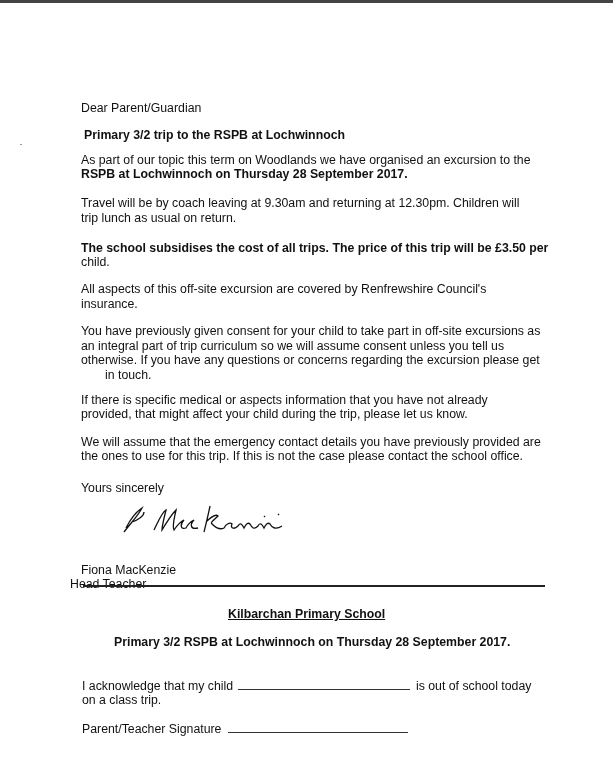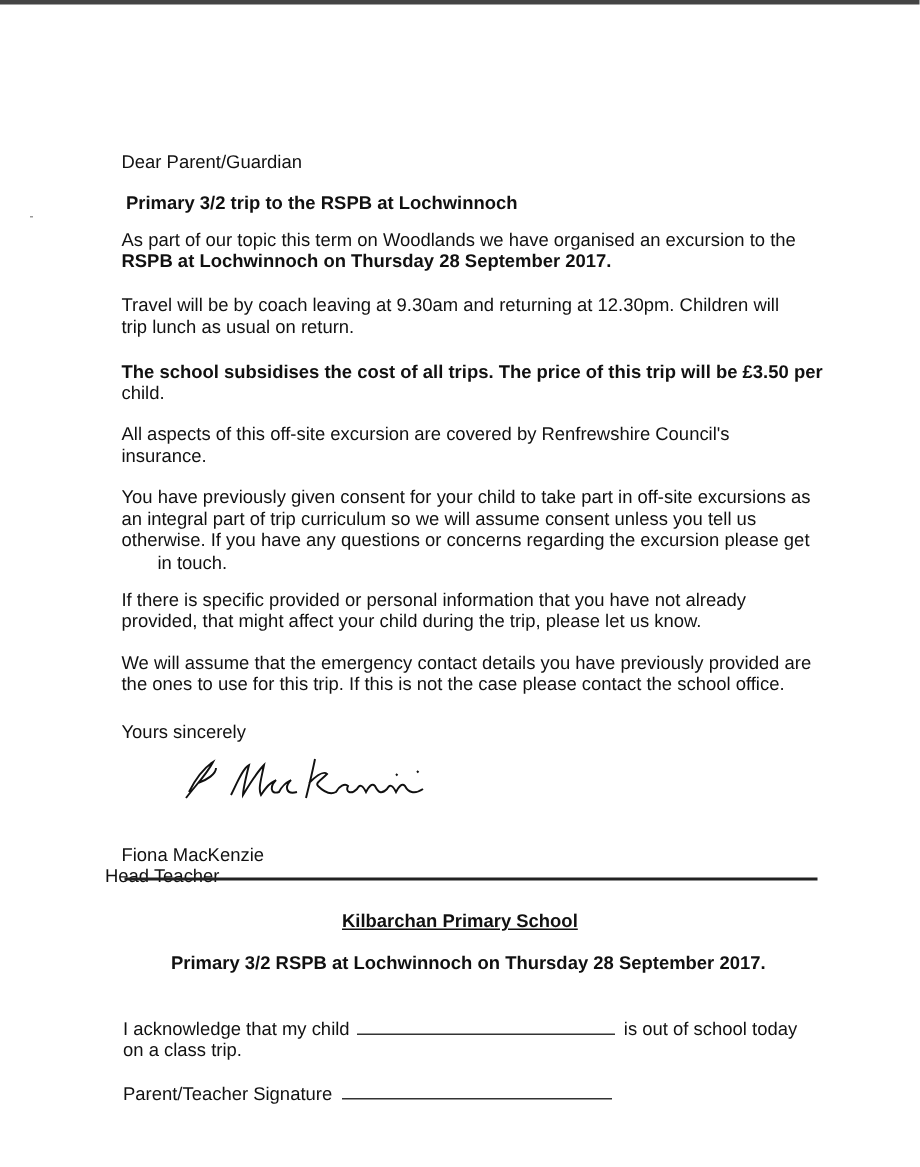--- a/index.html
+++ b/index.html
@@ -46,21 +46,21 @@
 </div>
 
 <div>
   <div class="t" style="left:81px; top:324px;text-align:center;">You have previously given consent for your child to take part in off-site excursions as</div>
   <div class="t" style="left:81px; top:339px;">an integral part of trip curriculum so we will assume consent unless you tell us</div>
   <div class="t" style="left:81px; top:353px;">otherwise.  If you have any questions or concerns regarding the excursion please get</div>
   <div class="t" style="left:81px; top:368px;margin-left:24px;">in touch.</div>
 </div>
 
 <div>
-  <div class="t" style="left:81px; top:393px;">If there is specific provided or personal information that you have not already</div>
+  <div class="t" style="left:81px; top:393px;">If there is specific medical or aspects information that you have not already</div>
   <div class="t" style="left:81px; top:407px;">provided, that might affect your child during the trip, please let us know.</div>
 </div>
 
 <div>
   <div class="t" style="left:81px; top:435px;">We will assume that the emergency contact details you have previously provided are</div>
   <div class="t" style="left:81px; top:449px;">the ones to use for this trip.  If this is not the case please contact the school office.</div>
 </div>
 
 <div class="t" style="left:81px; top:481px;">Yours sincerely</div>
 

